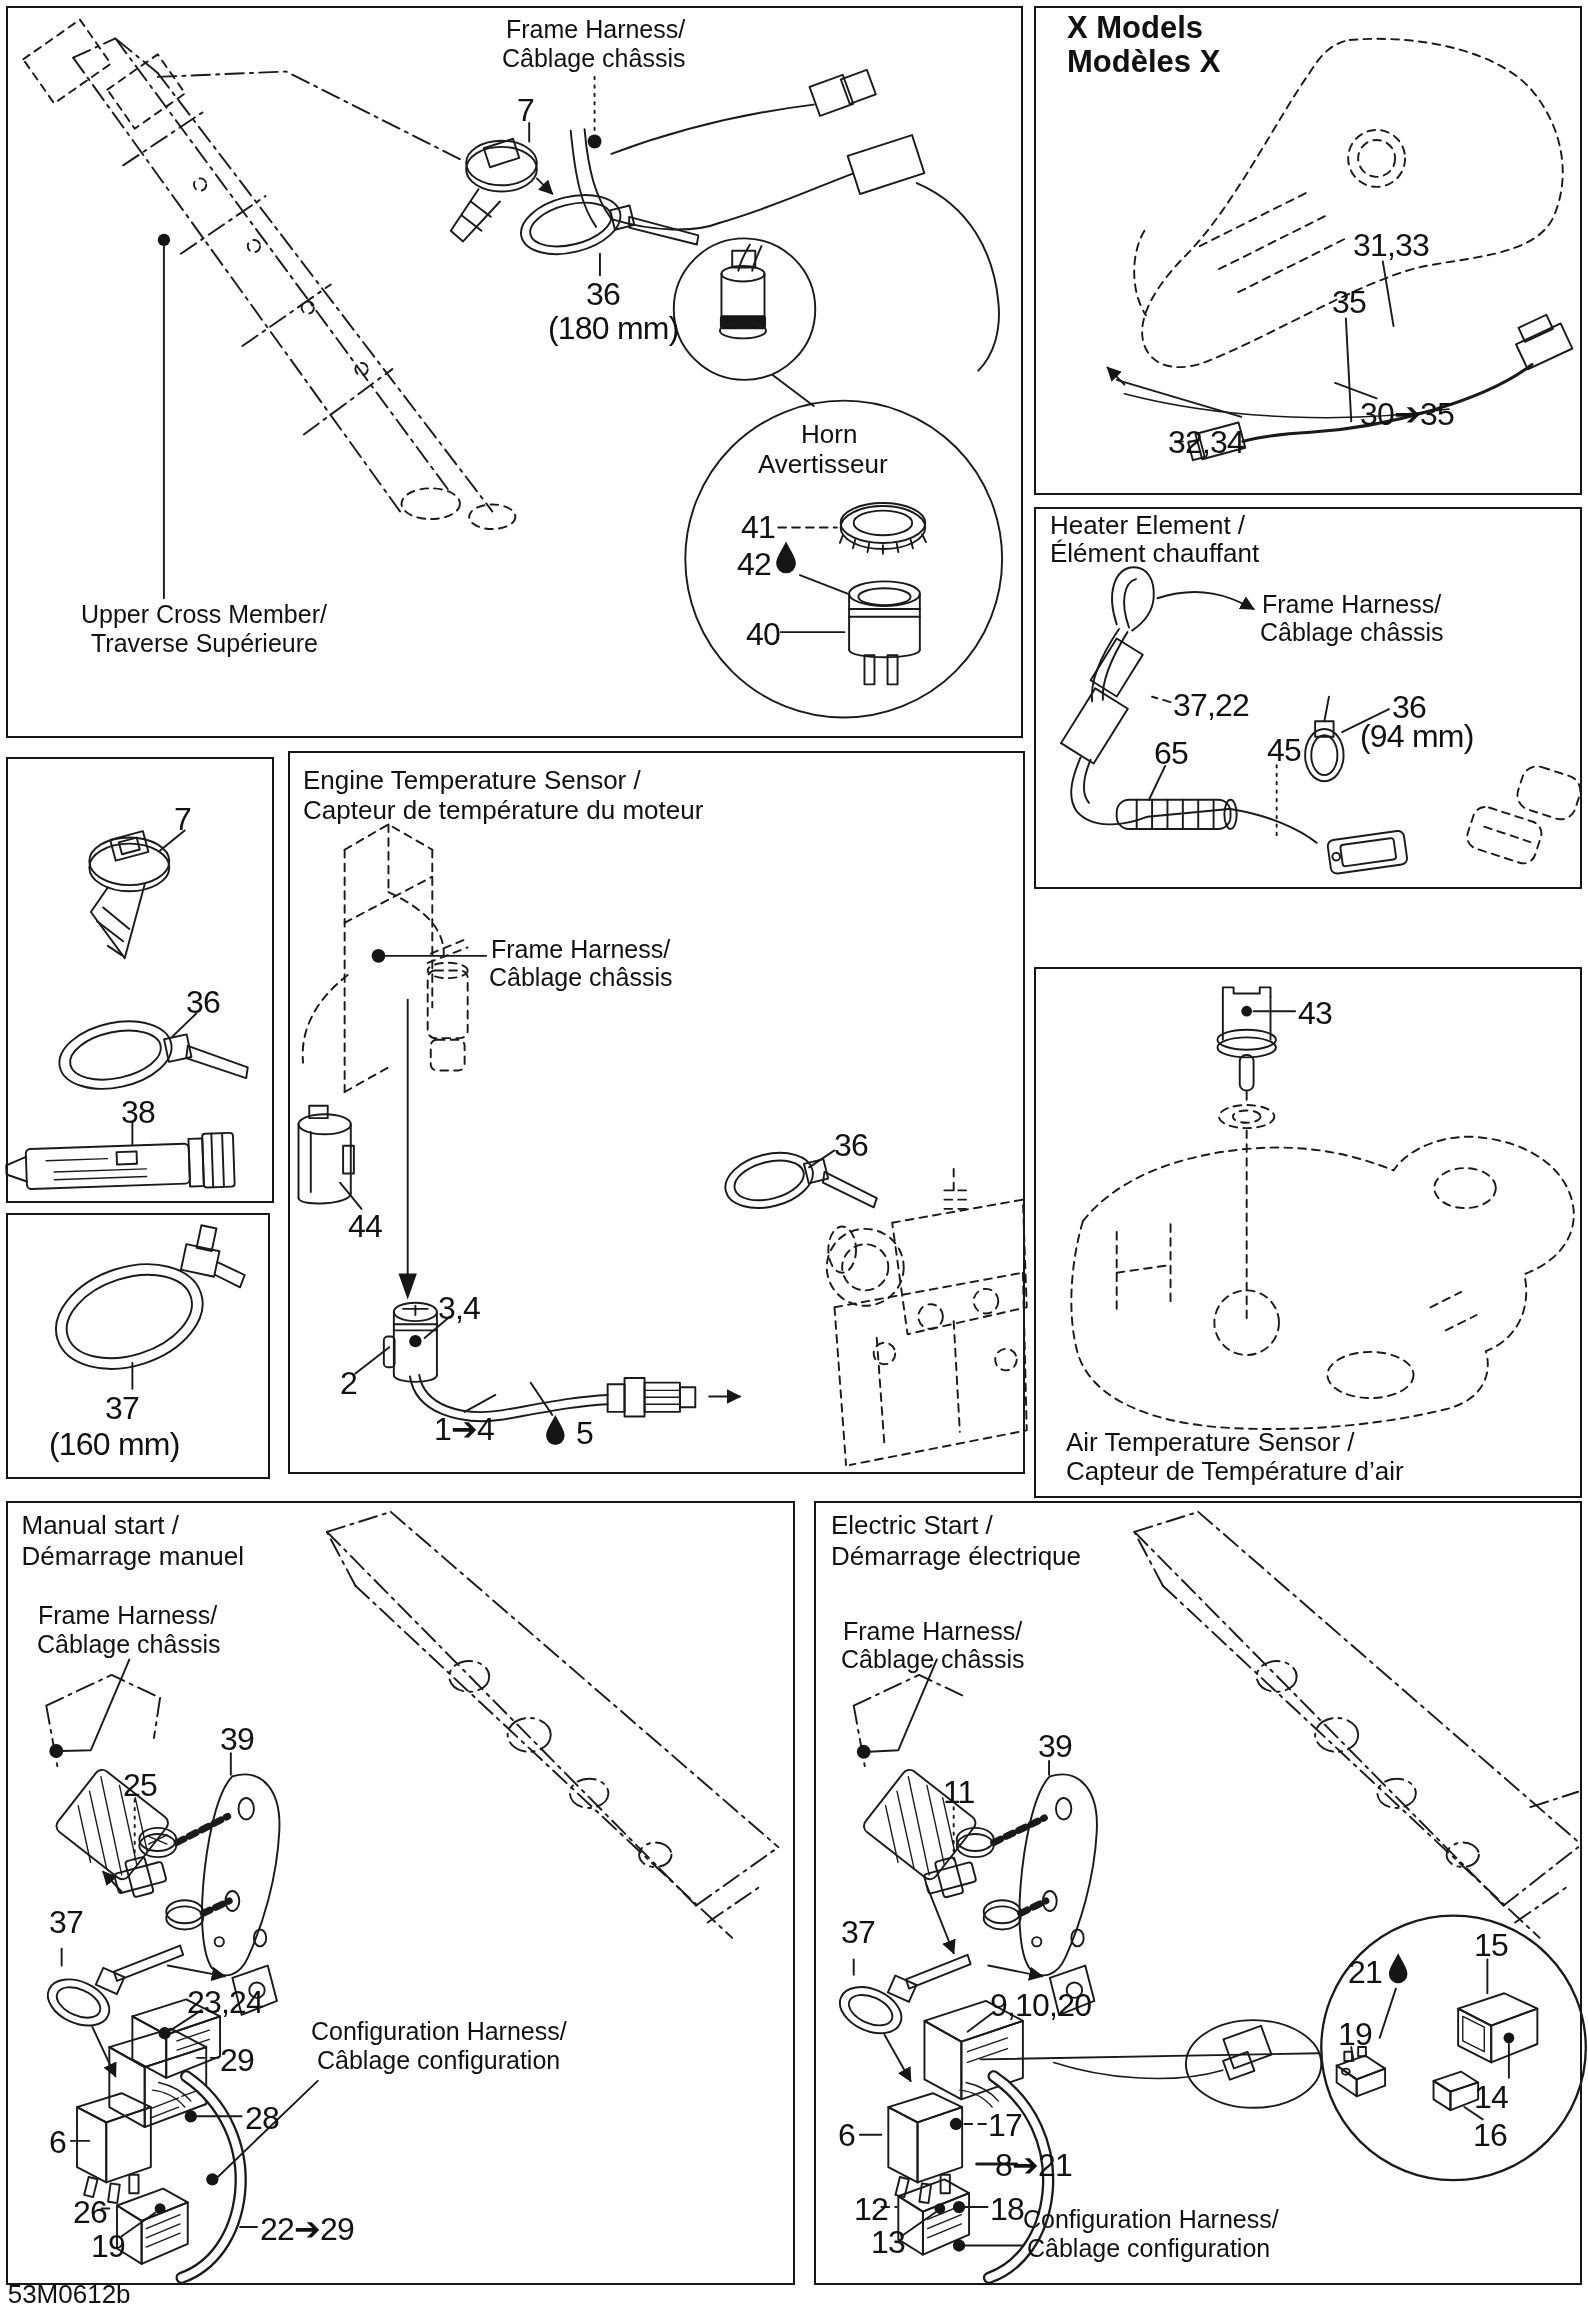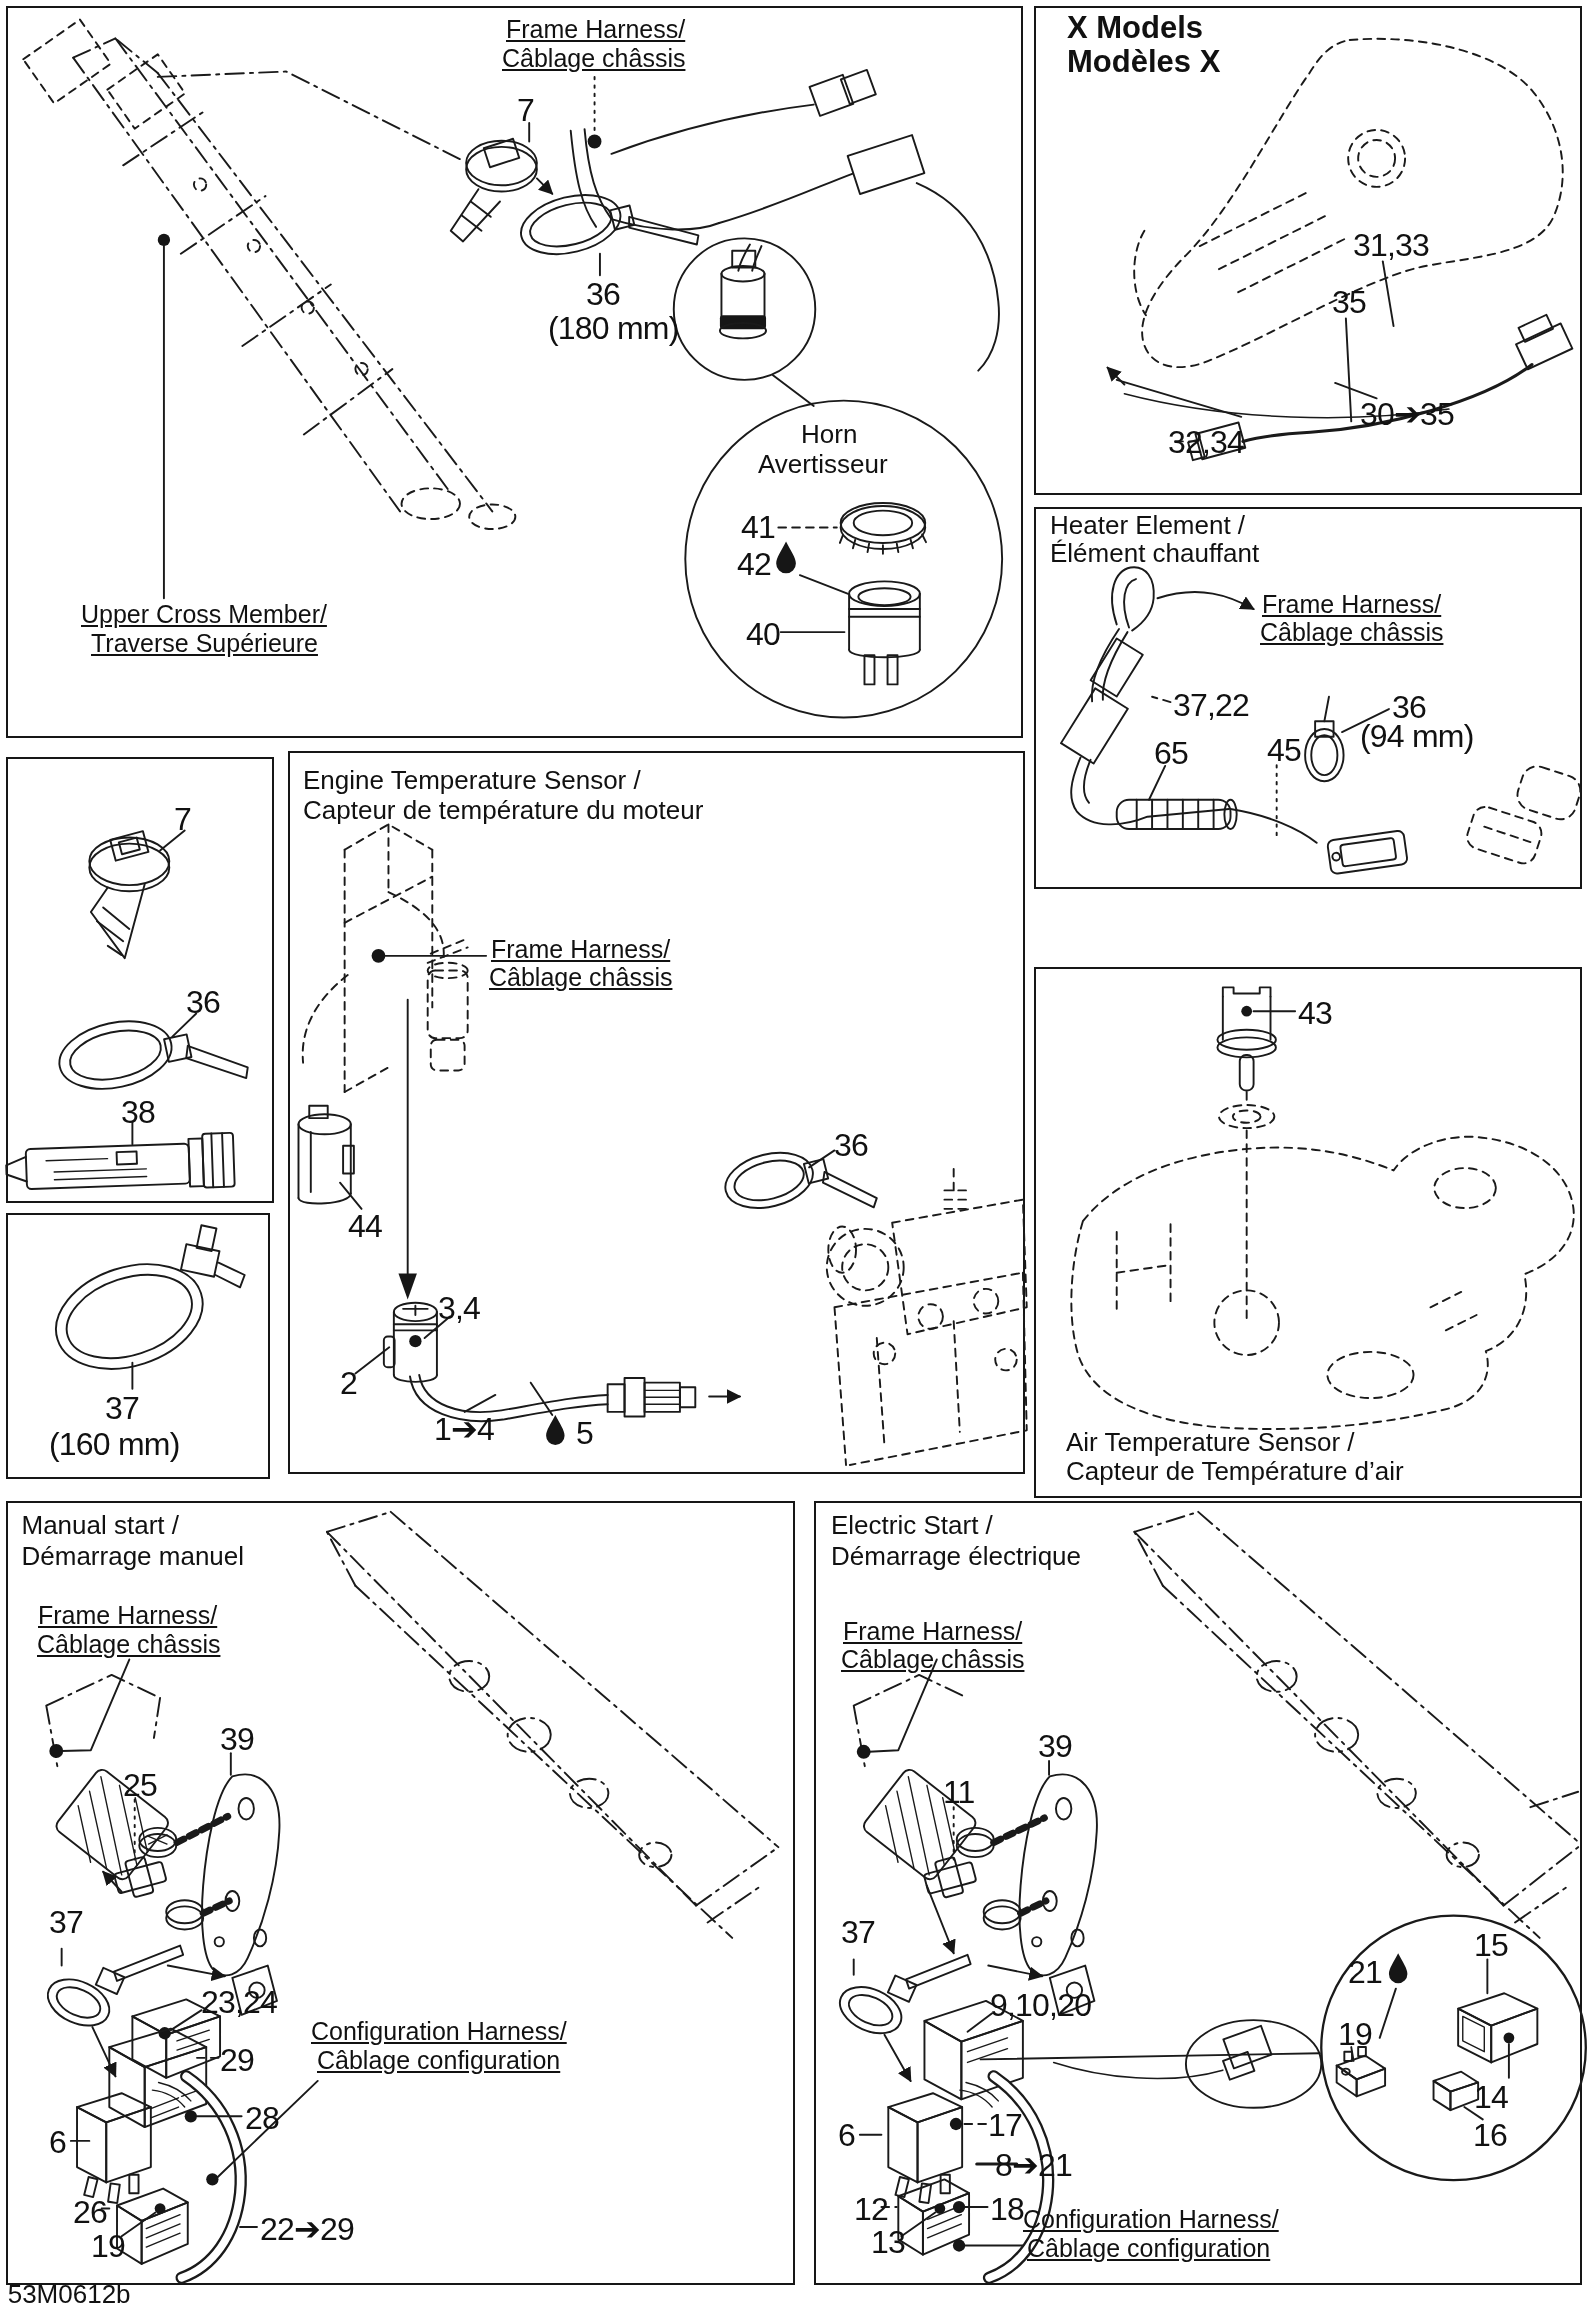--- a/index.html
+++ b/index.html
@@ -1,21 +1,21 @@
 <!DOCTYPE html>
 <html style="font-size:12.3px"><head>
 <meta charset="utf-8">
 <style>
   html,body{margin:0;padding:0;background:#fff;}
   #page{position:relative;width:1589px;height:2307px;background:#fff;overflow:hidden;
         font-family:"Liberation Sans","DejaVu Sans",sans-serif;color:#111;}
   .panel{position:absolute;border:2.3px solid #161616;background:#fff;box-sizing:border-box;}
   .lab{position:absolute;white-space:nowrap;line-height:1;}
   .n{font-size:32px;letter-spacing:-0.8px;}
-  .t{font-size:25px;text-decoration:underline;}
+  .t{font-size:25px;}
   .pt{font-size:26px;}
   .xb{font-size:31px;font-weight:bold;}
   .ft{font-size:26px;}
   #art{position:absolute;left:0;top:0;pointer-events:none;}
   svg .d{stroke-dasharray:10 8}
   svg .dd{stroke-dasharray:24 8 4 8}
   svg .dt{stroke-dasharray:3 8}
   svg .f{fill:#161616;stroke:none}
   svg .wh{stroke:#fff}
 </style>
@@ -547,21 +547,21 @@
   <div class="lab pt" style="left:1066px;top:1429px">Air Temperature Sensor /</div>
   <div class="lab pt" style="left:1066px;top:1458px">Capteur de Température d’air</div>
 
   <div class="lab pt" style="left:21.5px;top:1512px">Manual start /</div>
   <div class="lab pt" style="left:21.5px;top:1543px">Démarrage manuel</div>
   <div class="lab t" style="left:38px;top:1603px">Frame Harness/</div>
   <div class="lab t" style="left:37px;top:1632px">Câblage châssis</div>
   <div class="lab n" style="left:123px;top:1769px">25</div>
   <div class="lab n" style="left:220px;top:1723px">39</div>
   <div class="lab n" style="left:49px;top:1906px">37</div>
-  <div class="lab n" style="left:201px;top:1986px">23,24</div>
+  <div class="lab n" style="left:187px;top:1986px">23,24</div>
   <div class="lab n" style="left:220px;top:2044px">29</div>
   <div class="lab n" style="left:245px;top:2102px">28</div>
   <div class="lab n" style="left:49px;top:2126px">6</div>
   <div class="lab n" style="left:73px;top:2196px">26</div>
   <div class="lab n" style="left:91px;top:2230px">19</div>
   <div class="lab n" style="left:260px;top:2213px">22➔29</div>
   <div class="lab t" style="left:311px;top:2019px">Configuration Harness/</div>
   <div class="lab t" style="left:317px;top:2048px">Câblage configuration</div>
 
   <div class="lab pt" style="left:831px;top:1512px">Electric Start /</div>

